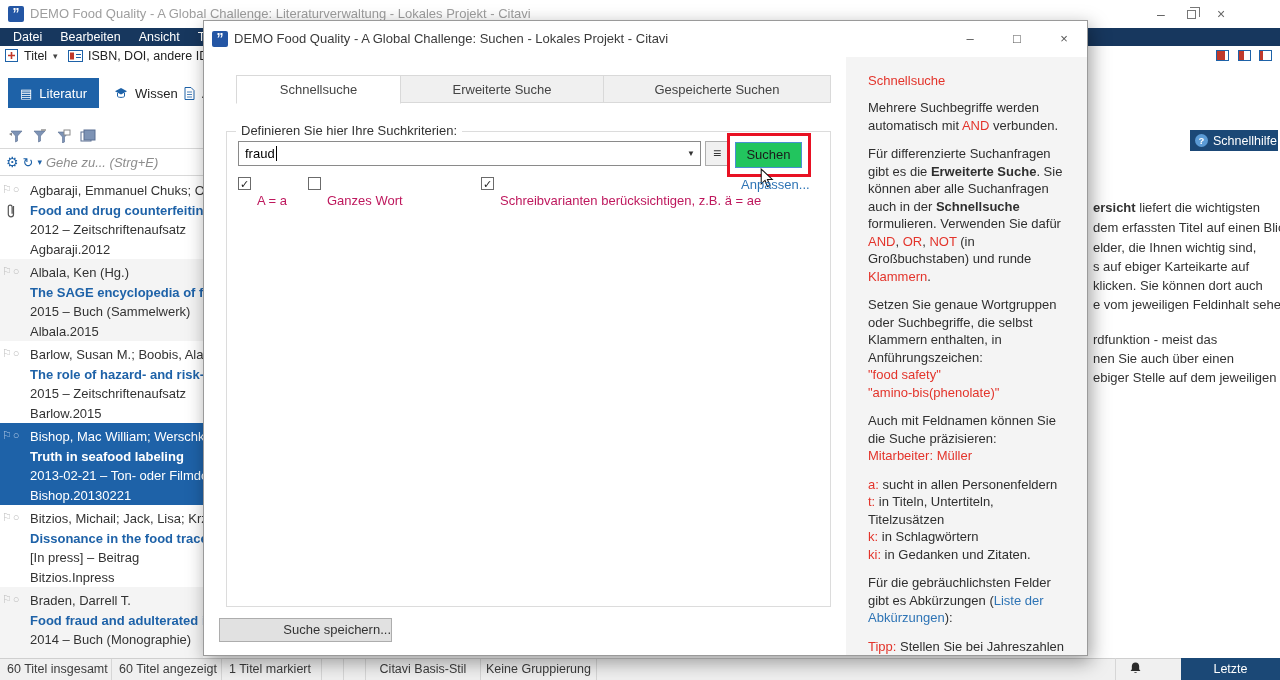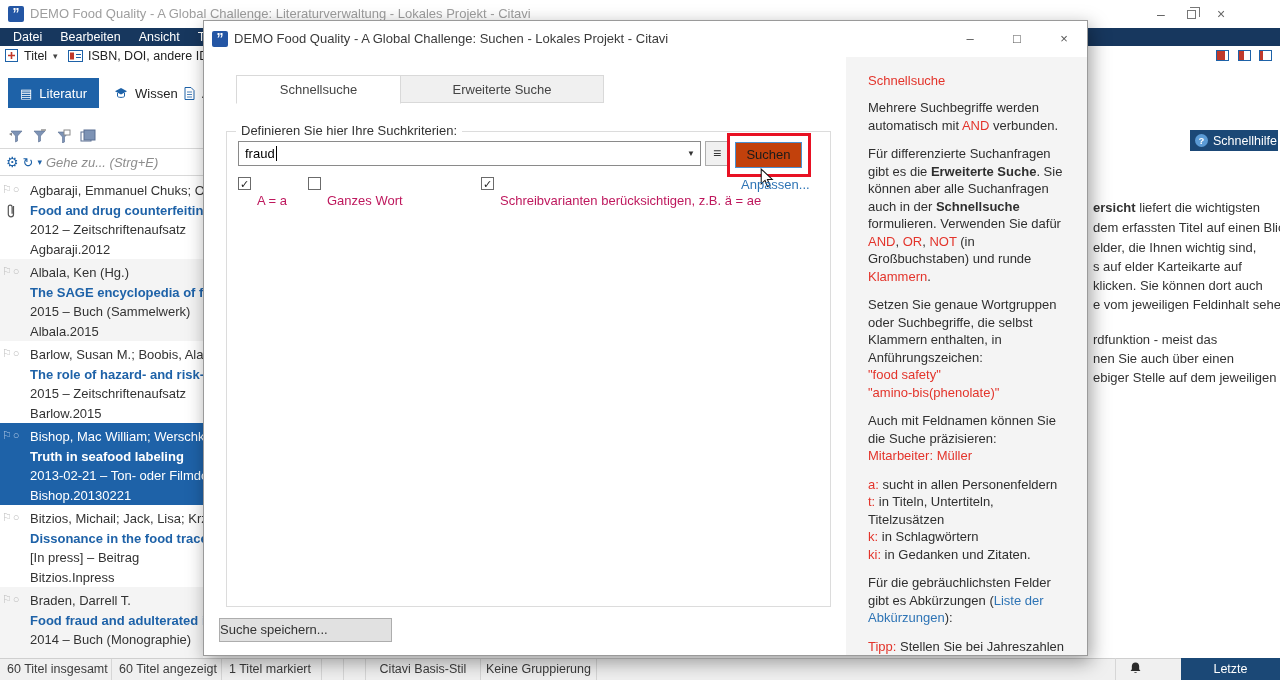--- a/index.html
+++ b/index.html
@@ -95,33 +95,33 @@
   .groupbox { left:22px; top:110px; width:605px; height:476px; border:1px solid #dcdcdc; }
   .gb-legend { position:absolute; top:-9px; left:9px; background:#fff; padding:0 5px; color:#333; }
 
   .search-combo { left:34px; top:120px; width:463px; height:25px; border:1px solid #8a8a8a;
                   background:#fff; display:flex; align-items:center; padding-left:6px; }
   .search-text { color:#000; }
   .tcaret { display:inline-block; width:1px; height:15px; background:#000; margin-left:1px; }
   .combo-arrow { position:absolute; right:5px; top:7px; font-size:8px; color:#333; }
   .menu-btn { left:501px; top:120px; width:24px; height:25px; background:#f0f0f0; border:1px solid #adadad;
               text-align:center; line-height:23px; font-size:14px; color:#333; }
-  .suchen-btn { left:531px; top:121px; width:67px; height:26px; background:#c2410c; border:1px solid #4a90d2;
+  .suchen-btn { left:531px; top:121px; width:67px; height:26px; background:#22c55e; border:1px solid #4a90d2;
                 text-align:center; line-height:24px; color:#1b1b1b; }
   .red-annot { left:523px; top:112px; width:84px; height:44px; border:3px solid #e81123; }
   .cursor { left:556px; top:147px; }
 
   .cb-row { left:34px; top:156px; width:575px; height:16px; }
   .cb { position:absolute; top:0; width:13px; height:13px; background:#fff; border:1px solid #6b6b6b;
         font-size:11px; line-height:12px; text-align:center; color:#222; }
   .cb-label { position:absolute; top:16px; line-height:15px; color:#be185d; white-space:nowrap; }
   .anpassen { position:absolute; top:0; left:503px; color:#2e74b5; line-height:15px; }
 
   .save-btn { left:15px; top:597px; width:173px; height:24px; background:#e1e1e1; border:1px solid #adadad;
-              text-align:left; line-height:22px; color:#333; }
+              text-align:right; line-height:22px; color:#333; }
 </style>
 </head>
 <body>
 
 <div class="abs mw-titlebar">
   <div class="abs app-logo" style="left:8px;top:6px;">”</div>
   <div class="abs mw-title">DEMO Food Quality - A Global Challenge: Literaturverwaltung - Lokales Projekt - Citavi</div>
   <div class="abs" style="left:1146px;top:2px;display:flex;">
     <div class="winbtn">–</div>
     <div class="winbtn">
@@ -257,21 +257,21 @@
 </div>
 
 <div class="abs qh-btn">
   <span class="qh-q">?</span>
   <span>Schnellhilfe</span>
 </div>
 
 <div class="abs frag" style="top:198px;"><span class="b">ersicht</span><span> liefert die wichtigsten</span></div>
 <div class="abs frag" style="top:218px;"><span>dem erfassten Titel auf einen Blick.</span></div>
 <div class="abs frag" style="top:238px;"><span>elder, die Ihnen wichtig sind,</span></div>
-<div class="abs frag" style="top:257px;"><span>s auf elder Karteikarte auf</span></div>
+<div class="abs frag" style="top:257px;"><span>s auf ebiger Karteikarte auf</span></div>
 <div class="abs frag" style="top:276px;"><span>klicken. Sie können dort auch</span></div>
 <div class="abs frag" style="top:295px;"><span>e vom jeweiligen Feldinhalt sehen</span></div>
 <div class="abs frag" style="top:330px;"><span>rdfunktion - meist das</span></div>
 <div class="abs frag" style="top:349px;"><span>nen Sie auch über einen</span></div>
 <div class="abs frag" style="top:368px;"><span>ebiger Stelle auf dem jeweiligen</span></div>
 
 <div class="abs statusbar">
   <div class="sb-cell" style="width:112px;">60 Titel insgesamt</div>
   <div class="sb-cell" style="width:110px;">60 Titel angezeigt</div>
   <div class="sb-cell" style="width:100px;">1 Titel markiert</div>
@@ -294,20 +294,21 @@
     <div class="abs" style="right:8px;top:7px;display:flex;gap:17px;">
       <div class="dlg-btn">–</div>
       <div class="dlg-btn">□</div>
       <div class="dlg-btn">×</div>
     </div>
   </div>
 
   <div class="abs dlg-tabs">
     <div class="dlg-tab active" style="width:165px;">Schnellsuche</div>
     <div class="dlg-tab" style="width:203px;">Erweiterte Suche</div>
+    <div class="dlg-tab" style="width:227px;">Gespeicherte Suchen</div>
   </div>
 
   <div class="abs groupbox">
     <span class="gb-legend">Definieren Sie hier Ihre Suchkriterien:</span>
   </div>
 
   <div class="abs search-combo">
     <span class="search-text">fraud</span>
     <span class="tcaret"></span>
     <span class="combo-arrow">▼</span>

